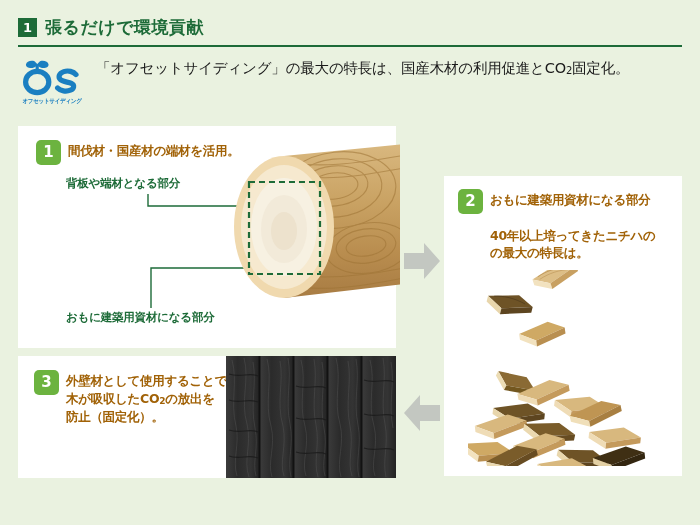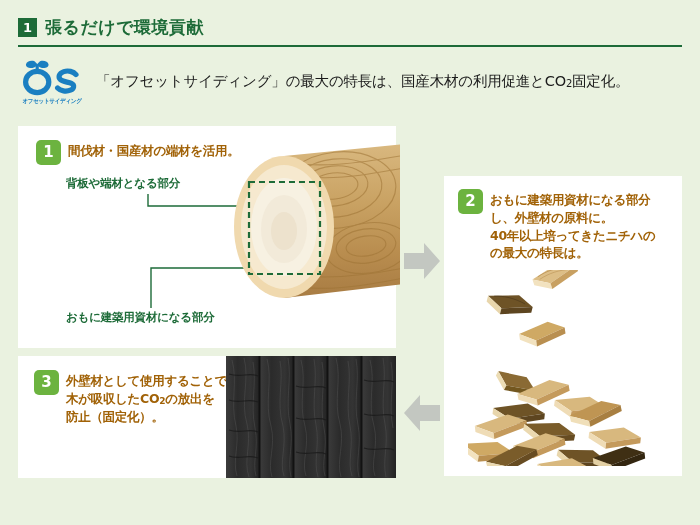--- a/index.html
+++ b/index.html
@@ -53,21 +53,21 @@
     font-family: Liberation Serif, serif;
   }
   .title-rule {
     height: 2px;
     background: #1d6b38;
     width: 664px;
   }
 
   .lead {
     display: flex;
-    align-items: center;
+    align-items: flex-start;
     gap: 10px;
     margin-top: 9px;
   }
   .logo {
     width: 68px;
     flex: none;
     text-align: center;
     padding-top: 2px;
   }
   .logo-mark {
@@ -282,21 +282,21 @@
       </svg>
     </div>
   </div>
 
   <div class="panel" id="panel-2">
 
     <div class="step-head" id="p2-head">
       <span class="step-badge">2</span>
       <span class="step-text">
         <span>おもに建築用資材になる部分</span><br>
-        <span>し、外壁材の原料に。</span><br>
+        <br>
         <span>40年以上培ってきたニチハの</span><br>
         <span>の最大の特長は。</span>
       </span>
     </div>
 
     <div class="chips-wrap">
       <svg width="196" height="196" viewBox="0 0 196 196" aria-hidden="true">
         <defs>
           <g id="chipShape">
 

